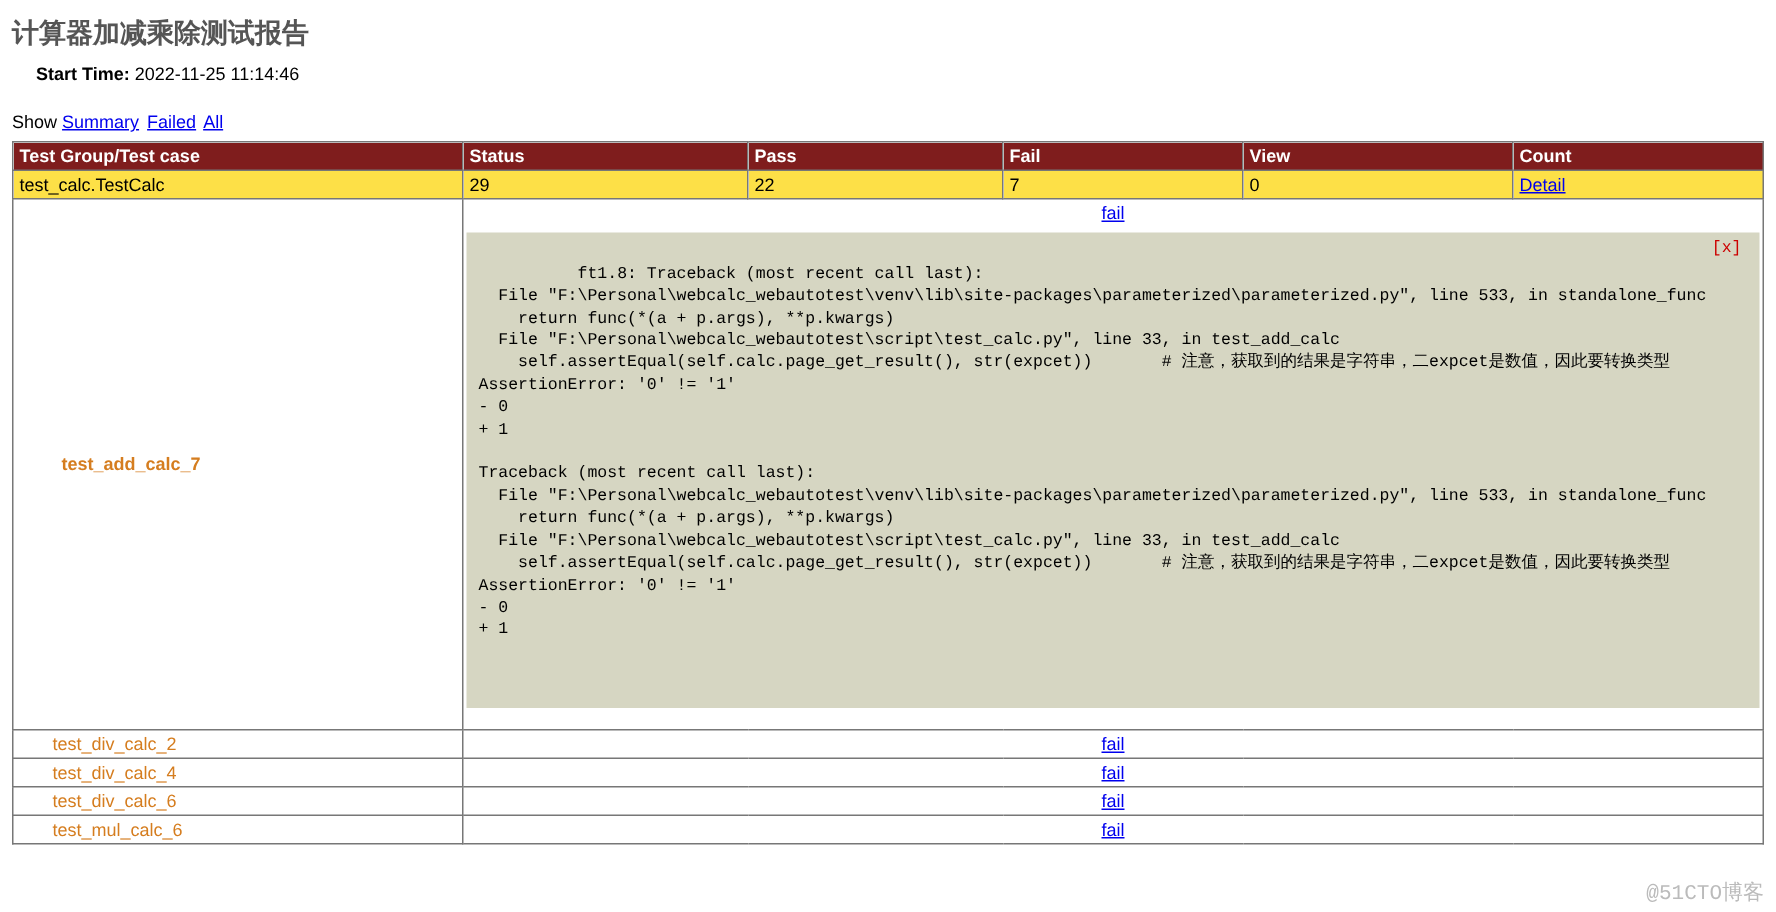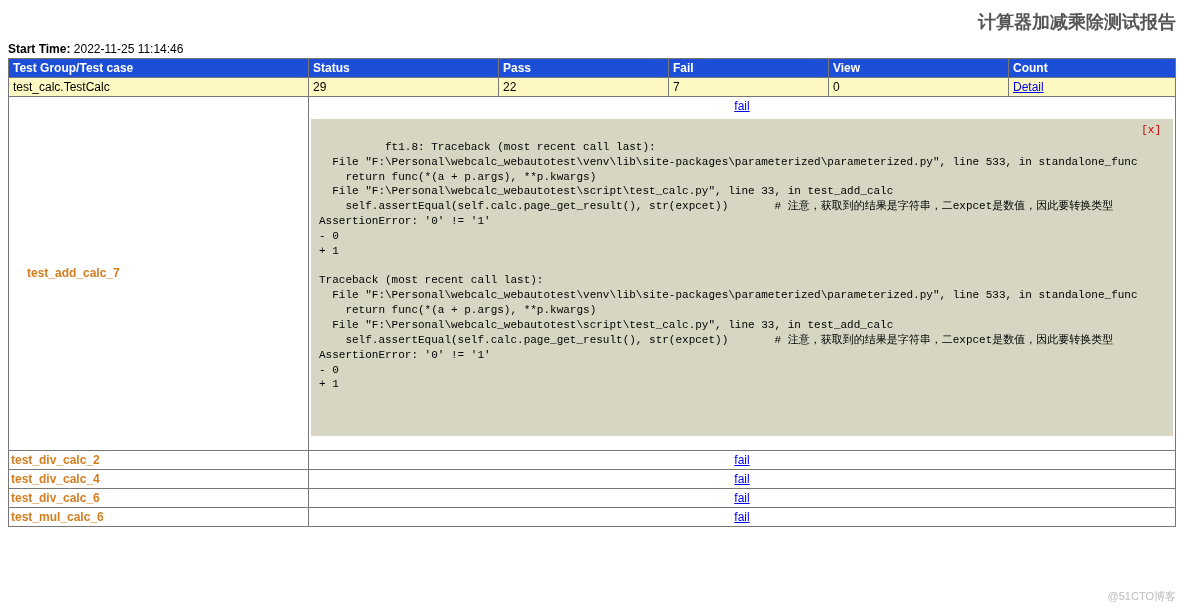--- a/index.html
+++ b/index.html
@@ -10,62 +10,61 @@
     color: #000;
     background: #fff;
     width: 1184px;
   }
   .page { padding: 6px 8px 20px 8px; }
   h1 {
     font-size: 18px;
     color: #555;
     margin: 4px 0 8px 0;
     font-weight: bold;
-    text-align: right;
-  }
-  .meta p { margin: 2px 0; }
+  }
+  .meta p { margin: 2px 16px; }
   .meta b { font-weight: bold; }
   .filters { margin: 18px 0 6px 0; }
   .filters a { color: #0000EE; text-decoration: underline; margin-right: 2px; }
   table.report {
     width: 100%;
     border-collapse: collapse;
     table-layout: fixed;
   }
   table.report th, table.report td {
     border: 1px solid #777;
     padding: 2px 4px;
     text-align: left;
     vertical-align: middle;
     font-size: 12px;
     overflow: hidden;
   }
   table.report th {
-    background: #1d4ed8;
+    background: #7f1d1d;
     color: #fff;
     border: 1px solid #777;
   }
   tr.suite td {
-    background: #fef9c3;
+    background: #fde047;
     color: #000;
     border-color: #777;
   }
   tr.suite td a { color: #0000EE; text-decoration: underline; }
   tr.case td.name {
     color: #d57d1f;
-    font-weight: bold;
-    padding-left: 2px;
+    font-weight: normal;
+    padding-left: 26px;
   }
   tr.case td.result { text-align: center; }
   tr.case td.result a { color: #0000EE; text-decoration: underline; }
   
   tr.detail td.name {
     color: #d57d1f;
     font-weight: bold;
-    padding-left: 18px;
+    padding-left: 32px;
     vertical-align: middle;
   }
   .detail-cell {
     padding: 0 !important;
     position: relative;
   }
   .fail-top {
     text-align: center;
     padding: 2px 0;
   }
@@ -89,36 +88,43 @@
     color: #c00;
     font-family: "Courier New", monospace;
     font-size: 11px;
     cursor: pointer;
   }
   .watermark {
     position: fixed;
     right: 8px;
     bottom: 4px;
     color: #bbb;
-    font-size: 11px;
+    font-size: 14px;
+    font-family: Liberation Mono, monospace;
   }
 </style>
 </head>
 <body>
 
 <div class="page">
   <h1>计算器加减乘除测试报告</h1>
 
   <div class="meta">
     <p>
       <b>Start Time:</b>
       <span>2022-11-25 11:14:46</span>
     </p>
   </div>
 
+  <div class="filters">
+    <span>Show</span>
+    <a href="#">Summary</a>
+    <a href="#">Failed</a>
+    <a href="#">All</a>
+  </div>
 
   <table class="report">
     <colgroup>
       <col style="width:300px">
       <col style="width:190px">
       <col style="width:170px">
       <col style="width:160px">
       <col style="width:180px">
       <col>
     </colgroup>

